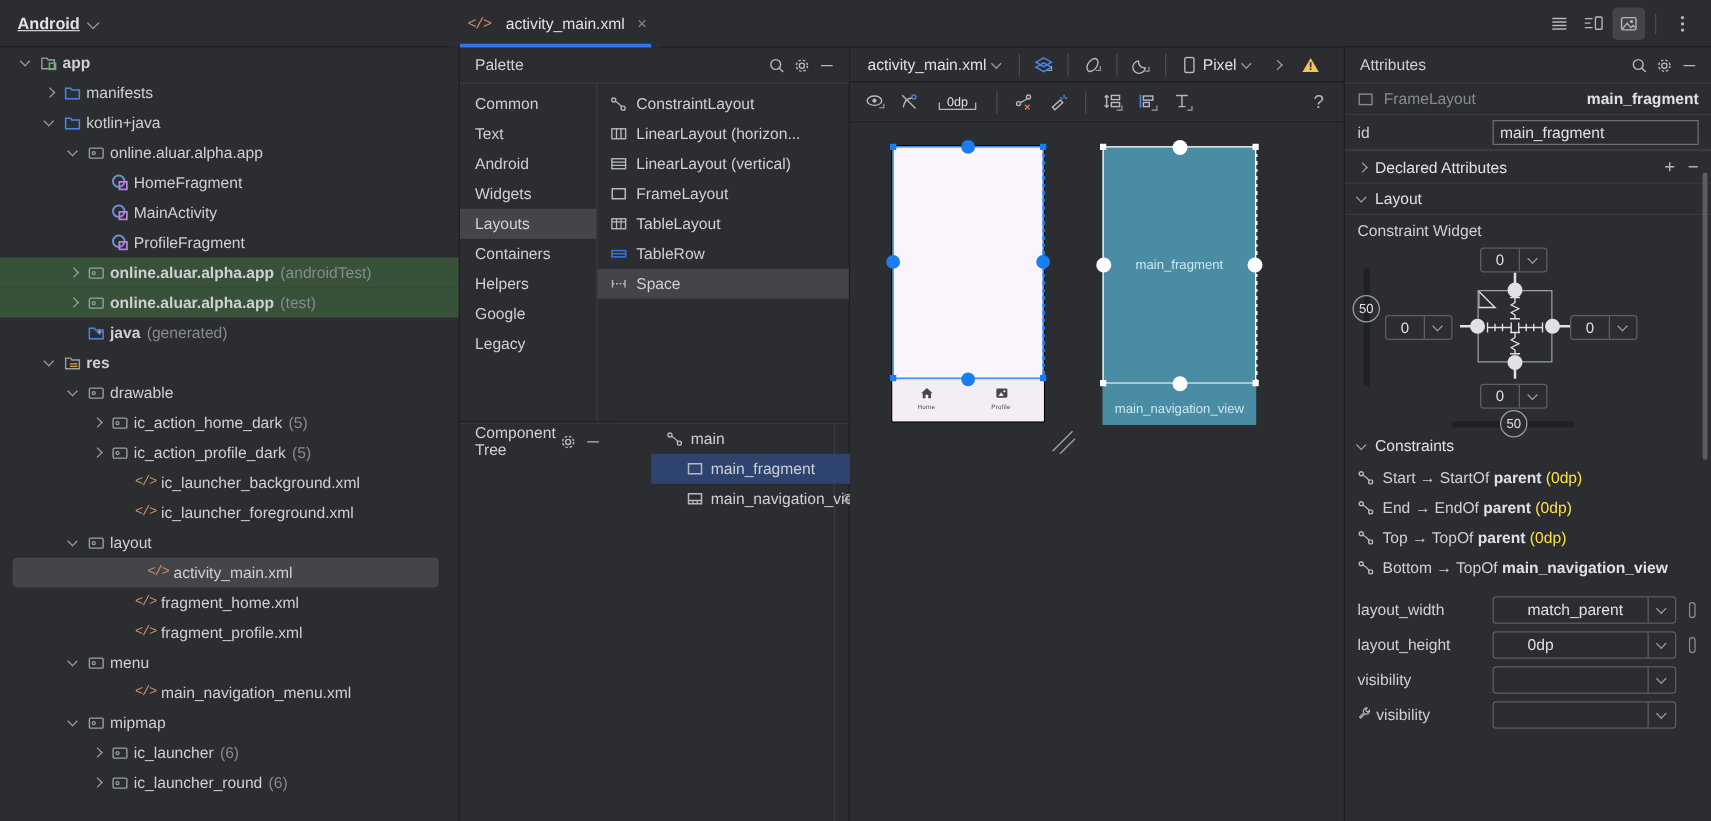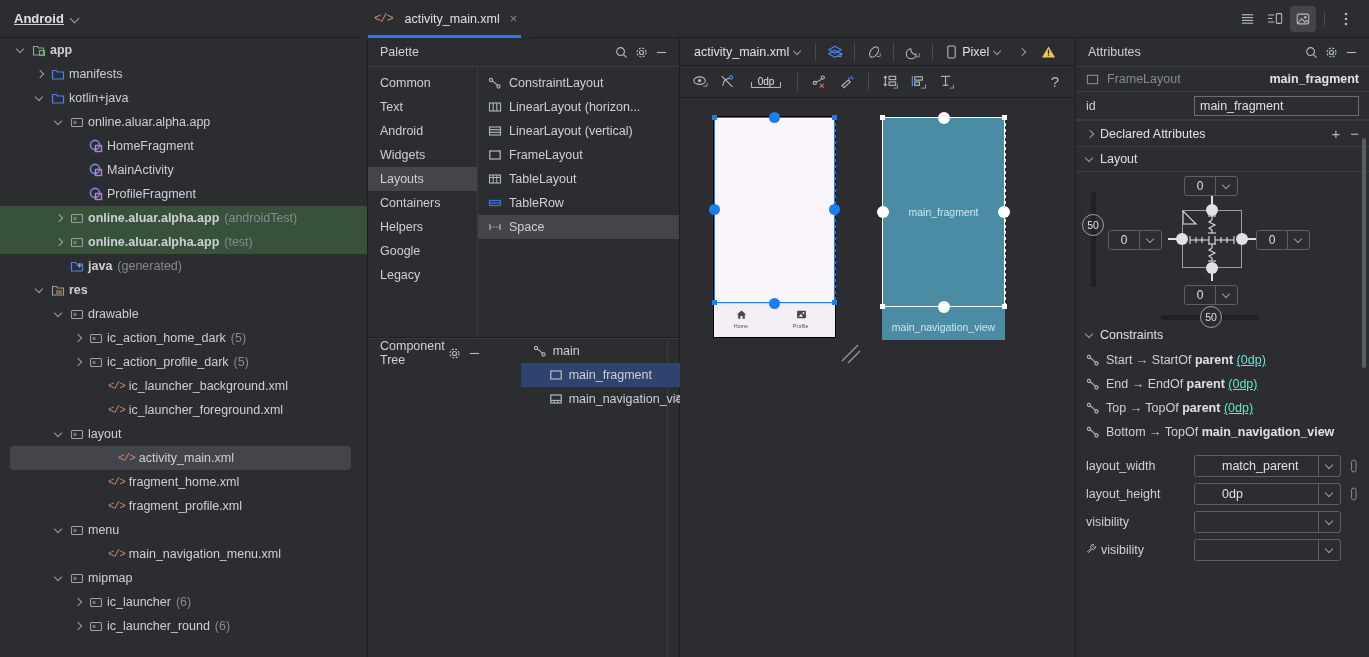--- a/index.html
+++ b/index.html
@@ -141,21 +141,21 @@
   .section .stitle{ font-weight:normal; font-size:12.5px; color:#dfe1e5;}
   .sect-actions{ margin-left:auto; display:flex; gap:10px; color:#b6bac0; font-size:15px;}
   .cwlabel{ padding:6px 10px 2px 10px; font-size:12.5px; color:#ced0d6;}
 
   .numbox{ display:flex; align-items:center; border:1px solid #5c5f66; border-radius:3px; height:20px; background:#2b2d30;}
   .numbox .n{ width:30px; text-align:center; font-size:12px; color:#dfe1e5;}
   .numbox .d{ width:22px; display:flex; align-items:center; justify-content:center; border-left:1px solid #5c5f66; height:100%;}
 
   .constraint-row{ height:24px; display:flex; align-items:center; gap:6px; padding:0 10px; font-size:12.5px; color:#ced0d6; white-space:nowrap; overflow:hidden;}
   .cbold{ font-weight:bold; color:#dfe1e5;}
-  .cdim{ color:#5eead4;text-decoration:underline;}
+  .cdim{ color:#fde047;}
 
   .combofield{
     flex:1; height:22px; border:1px solid #5c5f66; border-radius:3px; background:#2b2d30;
     display:flex; align-items:center; font-size:12.5px; color:#dfe1e5;
   }
   .combofield .v{ flex:1; padding-left:6px; overflow:hidden; white-space:nowrap;margin-left:21px;}
   .combofield .d{ width:22px; display:flex; align-items:center; justify-content:center; border-left:1px solid #5c5f66; height:100%;}
   .linkmark{ width:10px; flex:0 0 10px; display:flex; align-items:center; justify-content:center;}
 
   .vscroll{ position:absolute; width:4px; border-radius:2px; background:#5a5d63;}
@@ -920,20 +920,21 @@
           <span>+</span>
           <span>−</span>
         </span>
       </div>
 
       <div class="section" style="border-bottom:1px solid #393b40;">
         <span class="chevdown"></span>
         <span class="stitle">Layout</span>
       </div>
 
+      <div class="cwlabel">Constraint Widget</div>
 
       <div style="position:relative;height:150px;flex:0 0 150px;">
 
         <div style="position:absolute;left:15px;top:20px;width:5px;height:95px;background:#1f2124;border-radius:3px;"></div>
         <div style="position:absolute;left:6px;top:42px;width:22px;height:22px;border:1.3px solid #9aa0a6;border-radius:50%;display:flex;align-items:center;justify-content:center;font-size:10.5px;color:#dfe1e5;">
           <span>50</span>
         </div>
 
         <div style="position:absolute;left:85px;top:143px;width:98px;height:5px;background:#1f2124;border-radius:3px;"></div>
         <div style="position:absolute;left:124px;top:134px;width:22px;height:22px;border:1.3px solid #9aa0a6;border-radius:50%;display:flex;align-items:center;justify-content:center;font-size:10.5px;color:#dfe1e5;background:#2b2d30;">

